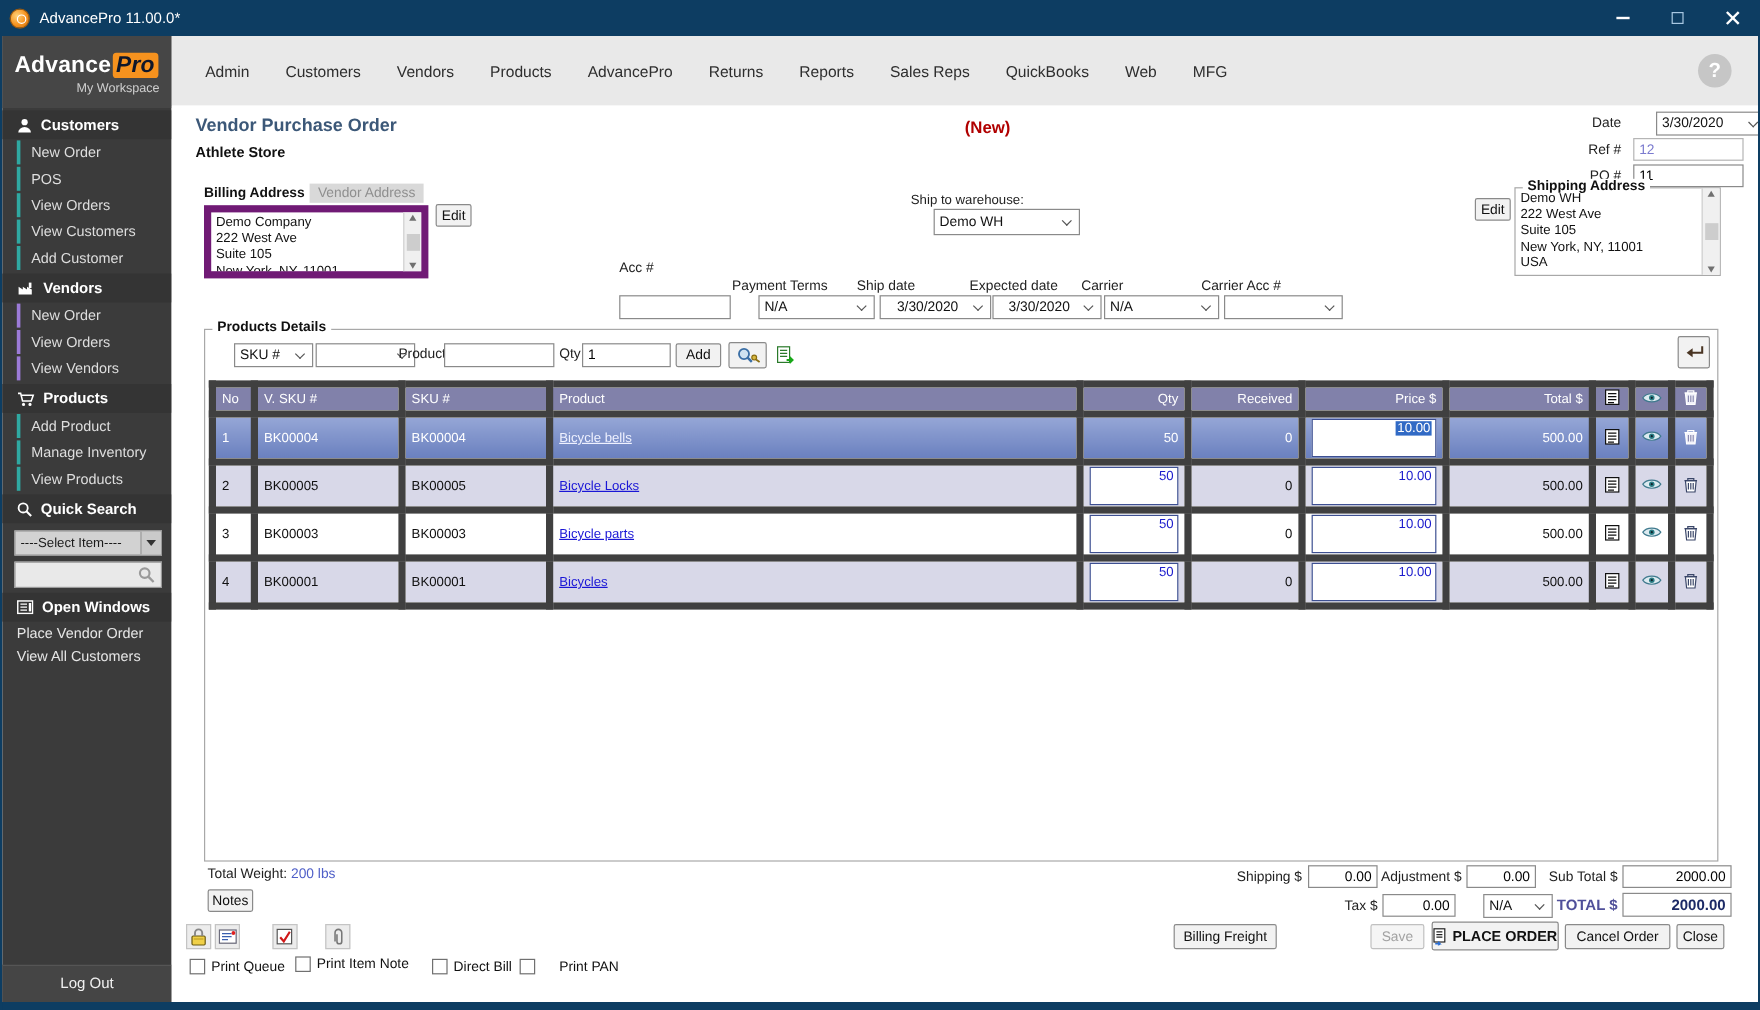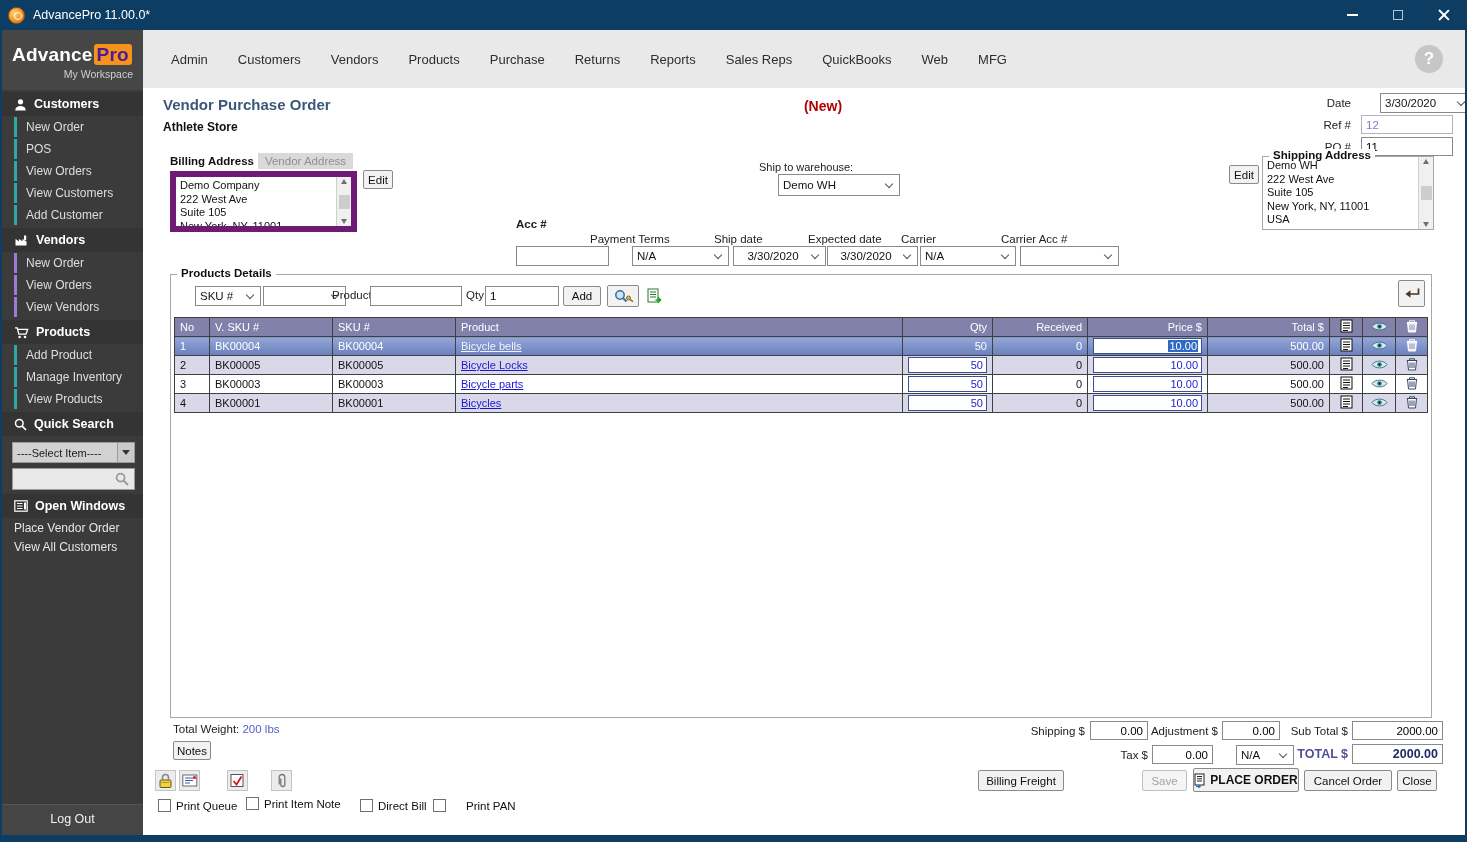--- a/index.html
+++ b/index.html
@@ -25,21 +25,21 @@
   .glyph-close::before{ transform:rotate(45deg);} .glyph-close::after{ transform:rotate(-45deg);}
 
   
   .app-body { flex:1 1 auto; display:flex; border-left:2px solid #0d3d62; border-right:2px solid #0d3d62;
               border-bottom:7px solid #0d3d62; background:#fff; min-height:0; }
 
   
   .sidebar { width:141px; background:#3b3b3b; color:#e2e2e2; display:flex; flex-direction:column; flex:0 0 auto; }
   .logo { background:#464646; padding:14px 10px 10px 10px; }
   .logo-line { font-size:19px; font-weight:bold; color:#fff; letter-spacing:0.2px; }
-  .logo-pro { background:#f6921e; color:#4c1d95; padding:0 3px; border-radius:3px; margin-left:1px; }
+  .logo-pro { background:#f6921e; color:#0f172a; padding:0 3px; border-radius:3px; margin-left:1px;font-style:italic; }
   .logo-sub { font-size:10.5px; color:#cfcfcf; text-align:right; margin-top:2px; }
   .sec-head { display:flex; align-items:center; gap:7px; background:#343434; padding:5px 8px 5px 12px;
               font-size:12.5px; font-weight:bold; color:#fff; margin-top:2px; }
   .sec-item { font-size:12px; color:#dedede; padding:3px 6px 3px 9px; margin:1px 0 1px 12px;
               border-left:3px solid transparent; cursor:pointer; }
   .acc-teal { border-left-color:#2fa9a2; }
   .acc-purple { border-left-color:#9c7bd8; }
   .qs-wrap { padding:6px 8px 2px 10px; }
   .qs-select { display:flex; align-items:center; background:#d2d2d2; color:#1a1a1a; font-size:11px;
                height:21px; border:1px solid #9a9a9a; cursor:pointer; }
@@ -107,32 +107,32 @@
   .thumb { width:11px; height:14px; background:#cdcdcd; }
 
   .fieldset { border:1px solid #a8a8a8; position:absolute; background:#fff; }
   .legend { position:absolute; top:-8px; left:6px; background:#fff; padding:0 4px;
             font-size:11.5px; font-weight:bold; color:#101010; white-space:nowrap; }
   .hint { position:absolute; top:-6px; left:100px; background:#fff; padding:0 4px;
           font-size:10.5px; color:#b5b5b5; white-space:nowrap; }
 
   
   .ptable { border-collapse:collapse; table-layout:fixed; width:100%; font-size:11px; }
-  .ptable th, .ptable td { border:1px solid #404040; padding:1px 5px; height:19px; overflow:hidden;
+  .ptable th, .ptable td { border:6px solid #404040; padding:1px 5px; height:19px; overflow:hidden;
                            white-space:nowrap; }
   .ptable th { background:#8181aa; color:#fff; font-weight:normal; text-align:left; }
   .ptable th.num, .ptable td.num { text-align:right; }
   .ptable th.ic, .ptable td.ic { text-align:center; padding:1px 2px; }
   tr.r-alt td { background:#d8d8e8; }
   tr.r-white td { background:#fff; }
   tr.r-sel td { background:linear-gradient(#95a6d6,#6a80bf); color:#fff; }
   a.plink { color:#1a16d6; text-decoration:underline; cursor:pointer; }
   tr.r-sel a.plink { color:#eef1ff; }
   .cellinput { background:#fff; border:1px solid #3d4f91; color:#1c1ccd; text-align:right;
-               font-size:11px; padding:0 3px; height:16px; line-height:15px; }
+               font-size:11px; padding:0 3px; height:32px; line-height:15px; }
   .hl { background:#316ac5; color:#fff; padding:0 1px; }
 
   .icbtn { width:21px; height:21px; background:#ececec; border:1px solid #c4c4c4; display:flex;
            align-items:center; justify-content:center; cursor:pointer; }
   .chk { display:flex; align-items:center; gap:5px; font-size:11.5px; color:#111; }
   .chk .box { width:13px; height:13px; background:#fff; border:1px solid #707070; cursor:pointer; }
 
   .blue-val { color:#4f5fc8; }
   .total-lbl { font-size:12.5px; font-weight:bold; color:#50509a; }
   .total-val { font-size:12.5px; font-weight:bold; color:#1c2a66; }
@@ -237,21 +237,21 @@
 
       <div class="logout">Log Out</div>
     </aside>
 
     <div class="main">
       <nav class="topnav">
         <span class="nav-item">Admin</span>
         <span class="nav-item">Customers</span>
         <span class="nav-item">Vendors</span>
         <span class="nav-item">Products</span>
-        <span class="nav-item">Purchase</span>
+        <span class="nav-item">AdvancePro</span>
         <span class="nav-item">Returns</span>
         <span class="nav-item">Reports</span>
         <span class="nav-item">Sales Reps</span>
         <span class="nav-item">QuickBooks</span>
         <span class="nav-item">Web</span>
         <span class="nav-item">MFG</span>
         <span class="help-circle">?</span>
       </nav>
 
 
@@ -305,24 +305,24 @@
 New York, NY, 11001
 USA</div>
             <div class="vscroll">
               <span class="tri-up-s"></span>
                 <span class="thumb"></span>
                 <span class="tri-dn-s"></span>
             </div>
           </div>
         </div>
 
-        <div class="abs lbl" style="left:373px; top:130px;font-weight:bold;">Acc #</div>
+        <div class="abs lbl" style="left:373px; top:130px;">Acc #</div>
         <input class="abs tbox" style="left: 373px; top: 158px; width: 93px; height: 20px;" readonly="" value="">
 
-        <div class="abs lbl" style="left:447px; top:145px;">Payment Terms</div>
+        <div class="abs lbl" style="left:467px; top:145px;">Payment Terms</div>
         <div class="abs sel" style="left:470px; top:158px; width:97px; height:20px;">
           <span class="txt">N/A</span>
             <span class="chev"></span>
         </div>
 
         <div class="abs lbl" style="left:571px; top:145px;">Ship date</div>
         <div class="abs sel" style="left:571px; top:158px; width:93px; height:20px;">
           <span class="txt" style="text-align:center;">3/30/2020</span>
             <span class="chev"></span>
         </div>

